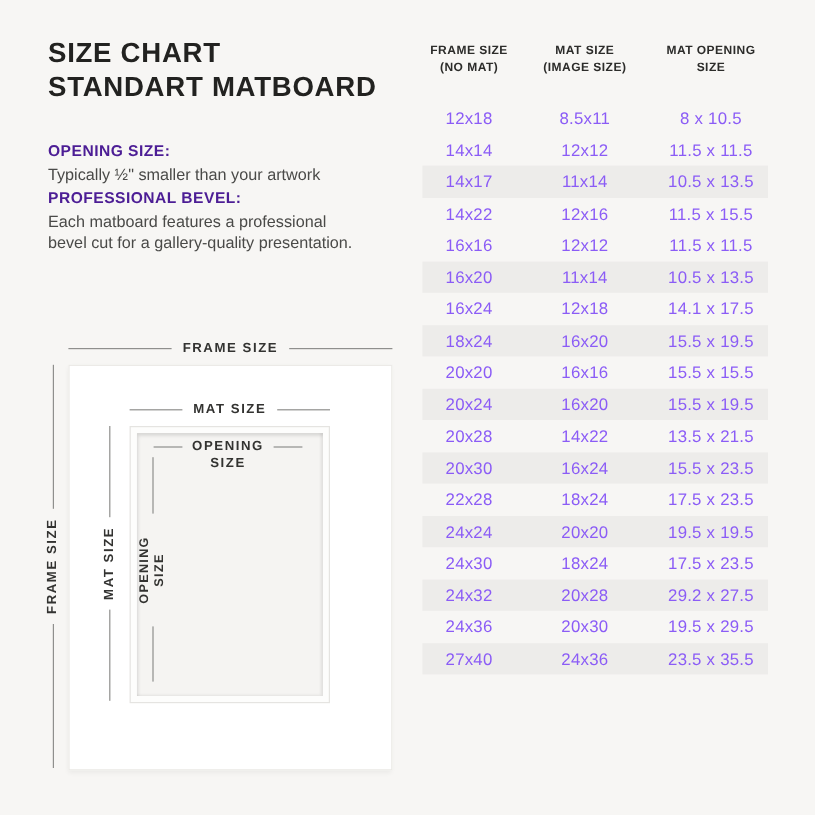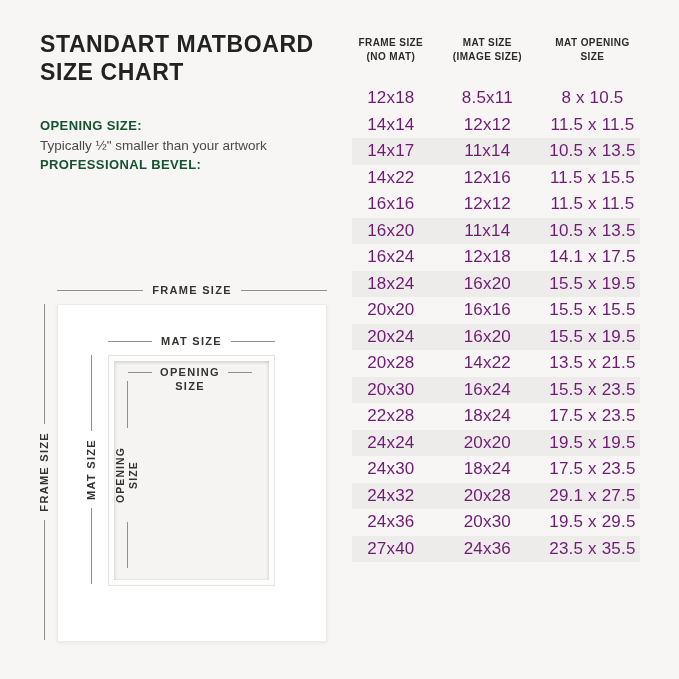--- a/index.html
+++ b/index.html
@@ -9,21 +9,21 @@
     font-family:"Liberation Sans",sans-serif;
     color:var(--text,#2b2b29);
     position:relative;overflow:hidden;
   }
   
   .left-col{position:absolute;left:40px;top:30px;width:300px;}
   .page-title{font-size:23px;line-height:28px;font-weight:700;letter-spacing:.6px;color:#222220;}
   .info-section{margin-top:0;}
   .info-section.first{margin-top:32px;}
   .info-section.second{margin-top:2px;}
-  .info-heading{font-size:13px;font-weight:700;letter-spacing:.4px;margin-bottom:4px;color:#14532d;}
+  .info-heading{font-size:13px;font-weight:700;letter-spacing:.4px;margin-bottom:4px;color:#4c1d95;}
   .info-body{font-size:13.5px;line-height:18px;font-weight:400;color:#4a4a48;}
   
   .diagram{position:absolute;left:30px;top:281px;width:310px;height:380px;}
   .h-indicator{position:absolute;display:flex;align-items:center;gap:9px;height:14px;}
   .hline{height:1px;background:#8f8f8d;flex:1;}
   .diag-label{font-size:11px;font-weight:700;letter-spacing:1.3px;color:#333331;white-space:nowrap;}
   .frame-rect{position:absolute;left:27px;top:23px;width:268px;height:336px;background:#ffffff;border:1px solid #eceae7;box-shadow:0 2px 4px rgba(0,0,0,.05);}
   .mat-rect{position:absolute;left:78px;top:74px;width:165px;height:229px;background:#fdfdfc;border:1px solid #e5e4e1;}
   .mat-opening{position:absolute;inset:5px;background:#f5f4f2;box-shadow:inset 1px 2px 3px rgba(0,0,0,.13),inset -2px -1px 2px rgba(0,0,0,.06);}
   .v-indicator{position:absolute;display:flex;flex-direction:column;align-items:center;gap:8px;width:16px;}
@@ -34,40 +34,44 @@
   .opening-label .row2{text-align:center;margin-top:1px;}
   .v-rot-wrap{height:78px;width:30px;position:relative;flex:none;}
   .v-rot-inner{position:absolute;left:50%;top:50%;width:84px;transform:translate(-50%,-50%) rotate(-90deg);text-align:center;font-size:10.5px;font-weight:700;letter-spacing:1.1px;line-height:13px;color:#333331;}
   
   .size-table{position:absolute;left:352px;top:36px;width:288px;}
   .t-head{display:grid;grid-template-columns:27% 40% 33%;}
   .t-head-cell{text-align:center;font-size:10px;font-weight:700;letter-spacing:.4px;line-height:14px;color:#2c2c2a;}
   .t-body{margin-top:21px;}
   .trow{display:grid;grid-template-columns:27% 40% 33%;height:26.5px;align-items:center;}
   .trow.striped{background:var(--stripe,#edecea);}
-  .tcell{text-align:center;font-size:17px;color:#701a75;letter-spacing:.2px;}
+  .tcell{text-align:center;font-size:14px;color:#8b5cf6;letter-spacing:.2px;}
 </style>
 </head>
 <body>
 
 <div class="left-col">
   <div class="page-title">
+    <div>SIZE CHART</div>
     <div>STANDART MATBOARD</div>
-    <div>SIZE CHART</div>
   </div>
 
   <div class="info-section first">
     <div class="info-heading">OPENING SIZE:</div>
     <div class="info-body">
       <div>Typically ½" smaller than your artwork</div>
     </div>
   </div>
 
   <div class="info-section second">
     <div class="info-heading">PROFESSIONAL BEVEL:</div>
+    <div class="info-body">
+      <div>Each matboard features a professional</div>
+      <div>bevel cut for a gallery-quality presentation.</div>
+    </div>
   </div>
 </div>
 
 <div class="diagram">
 
   <div class="h-indicator" style="left:27px;top:2px;width:270px;">
     <span class="hline"></span>
     <span class="diag-label">FRAME SIZE</span>
     <span class="hline"></span>
   </div>
@@ -204,21 +208,21 @@
         <div class="tcell">19.5 x 19.5</div>
       </div>
       <div class="trow">
         <div class="tcell">24x30</div>
         <div class="tcell">18x24</div>
         <div class="tcell">17.5 x 23.5</div>
       </div>
       <div class="trow striped">
         <div class="tcell">24x32</div>
         <div class="tcell">20x28</div>
-        <div class="tcell">29.1 x 27.5</div>
+        <div class="tcell">29.2 x 27.5</div>
       </div>
       <div class="trow">
         <div class="tcell">24x36</div>
         <div class="tcell">20x30</div>
         <div class="tcell">19.5 x 29.5</div>
       </div>
       <div class="trow striped">
         <div class="tcell">27x40</div>
         <div class="tcell">24x36</div>
         <div class="tcell">23.5 x 35.5</div>

